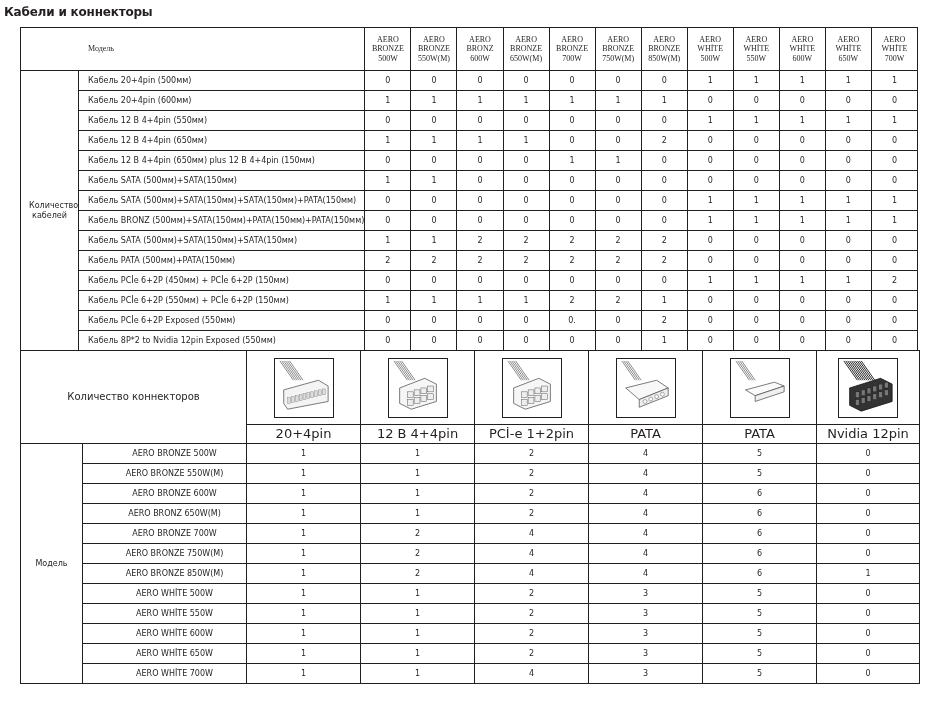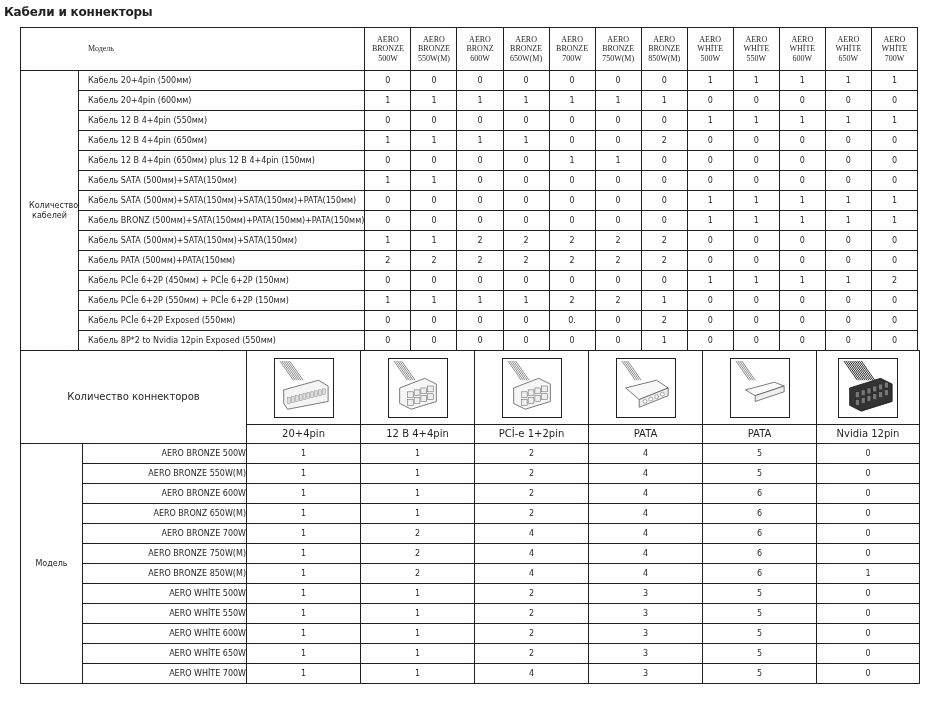--- a/index.html
+++ b/index.html
@@ -9,23 +9,23 @@
   table { border-collapse: collapse; position: absolute; left: 20px; table-layout: fixed; }
   td, th { border: 1px solid #231f20; font-size: 8px; font-weight: normal; padding: 0; text-align: center; vertical-align: middle; line-height: 1.2; }
   #t1 { top: 27px; width: 898px; }
   #t1 .hdr td { height: 42px; font-family: Liberation Serif, serif; }
   #t1 .row td { height: 19px; }
   #t1 td.lbl { text-align: left; padding-left: 9px; white-space: nowrap; overflow: hidden; }
   #t1 td.grp { border-bottom: 1px solid #231f20; }
   #t1 td.model-hdr { text-align: left; padding-left: 67px; }
   #t2 { top: 350px; width: 899px; }
   #t2 .img-row td { height: 73px; }
-  #t2 .name-row td { height: 18px; font-size: 10px; }
+  #t2 .name-row td { height: 18px; font-size: 13px; }
   #t2 .row td { height: 19px; }
-  #t2 td.lbl { text-align: right; padding-left: 20px; white-space: nowrap; }
+  #t2 td.lbl { text-align: center; padding-left: 20px; white-space: nowrap; }
   #t2 td.conn-title { font-size: 10px; }
   .conn-img { width: 58px; height: 58px; border: 1px solid #231f20; margin: 0 auto; display: block; background: #fff; }
 </style>
 </head>
 <body>
 
 <div class="title">Кабели и коннекторы</div>
 
 <table id="t1">
   <colgroup>

